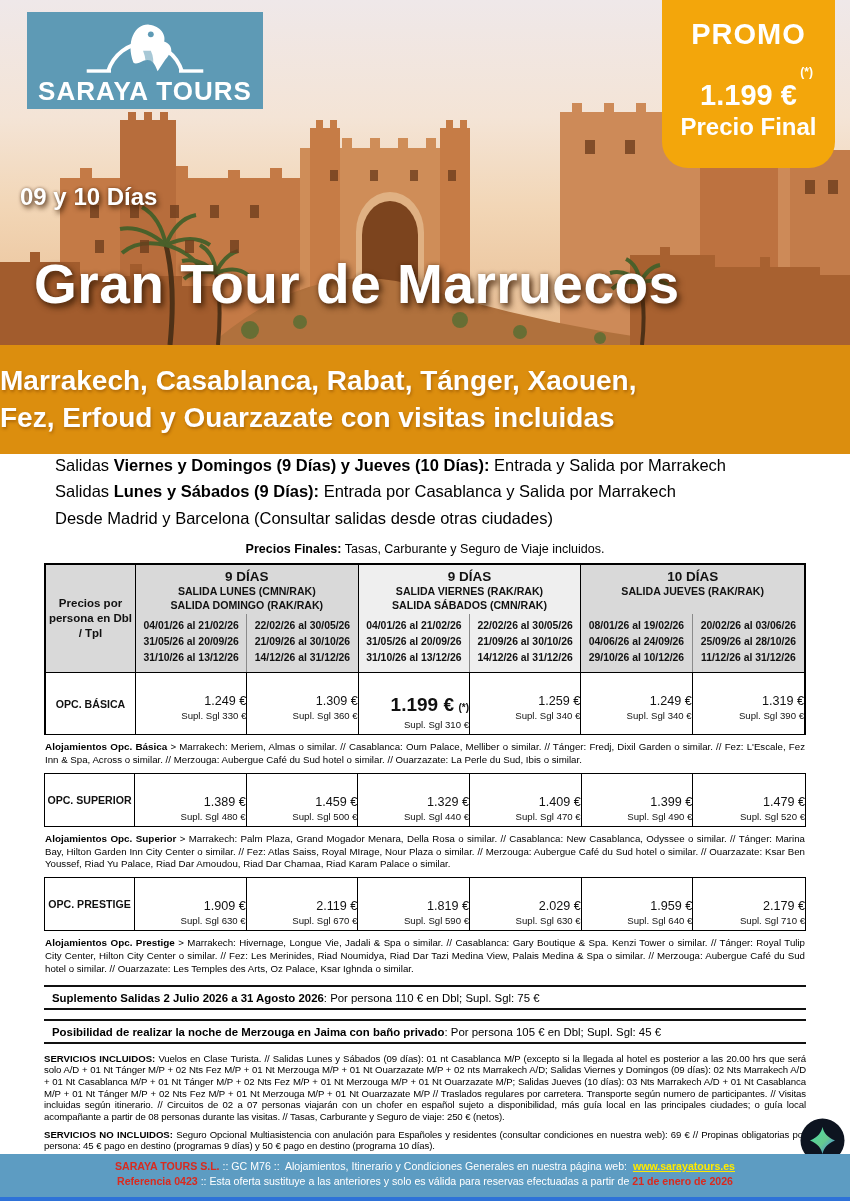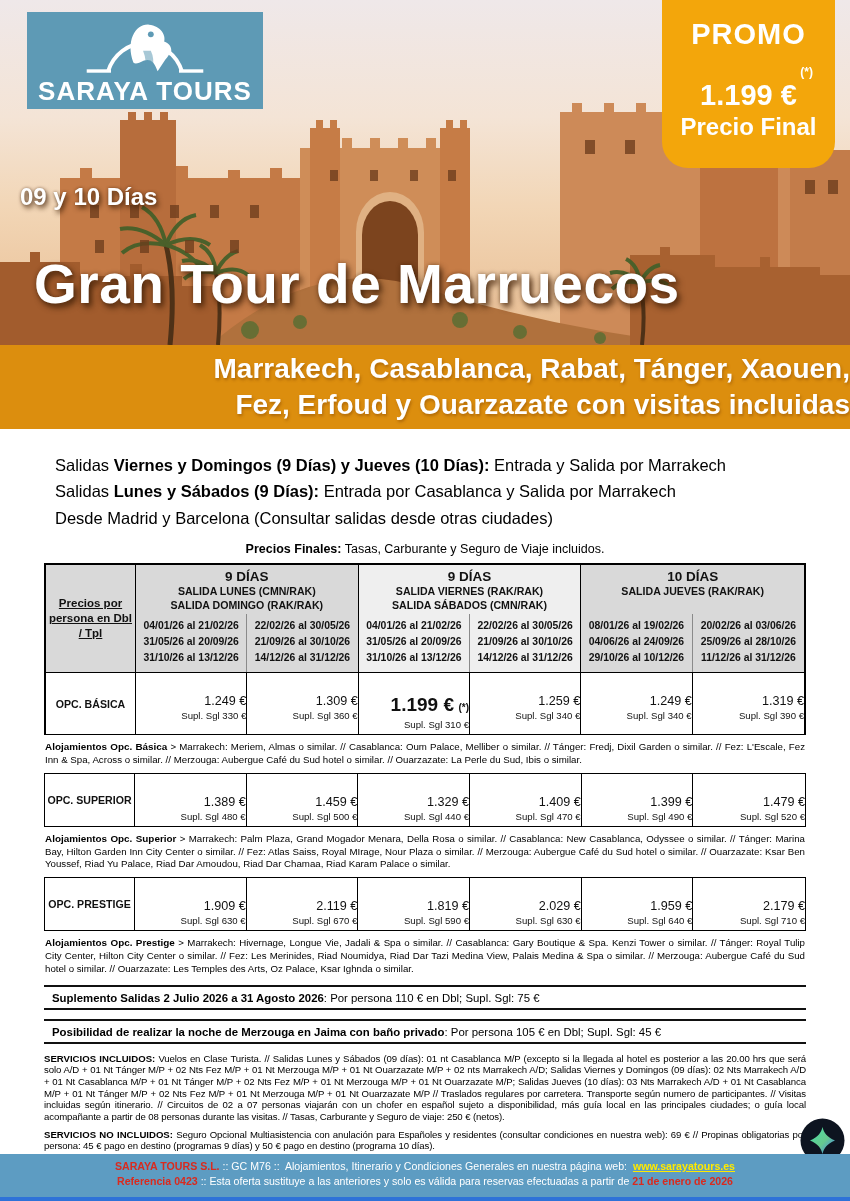--- a/index.html
+++ b/index.html
@@ -21,38 +21,38 @@
   .promo-mark  { font-size:12px; font-weight:bold; text-align:right; padding-right:22px; margin-top:14px; }
   .promo-price { font-size:29px; font-weight:bold; margin-top:0px; }
   .promo-final { font-size:24px; font-weight:bold; margin-top:1px; }
 
   .hero-days  { position:absolute; top:183px; left:20px; color:#fff; font-size:24px; font-weight:bold;
                 text-shadow:2px 3px 5px rgba(66,33,8,.85), 0 0 3px rgba(66,33,8,.5); }
   .hero-title { position:absolute; top:252px; left:34px; color:#fff; font-size:55px; font-weight:bold;
                 text-shadow:3px 4px 6px rgba(66,33,8,.85), 0 0 4px rgba(66,33,8,.5); letter-spacing:.5px; }
 
   
-  .banner { position:absolute; top:345px; left:0; width:850px; height:84px; background:#dc8e0e;
-            display:flex; flex-direction:column; align-items:flex-end; justify-content:center; gap:2px; }
+  .banner { position:absolute; top:345px; left:0; width:850px; height:109px; background:#dc8e0e;
+            display:flex; flex-direction:column; align-items:flex-start; justify-content:center; gap:2px; }
   .banner div { color:#fff; font-size:28px; font-weight:bold; line-height:1.22;
                 text-shadow:1px 2px 3px rgba(120,60,0,.45); }
 
   
   .content { position:absolute; top:438px; left:0; width:850px; color:#111; }
   .validity { text-align:center; font-size:21px; font-weight:bold; margin-top:14px; color:#000; }
   .departures { margin:14px 0 0 55px; font-size:16.5px; line-height:1.6; color:#000; }
   .finals { text-align:center; font-size:12.5px; margin-top:11px; color:#000; }
 
   
   .tablewrap { margin:7px 44px 0 44px; }
   .tbl-head { display:grid; grid-template-columns:90px repeat(6,1fr); grid-template-rows:auto auto;
               border:2px solid #000; border-bottom:1.5px solid #000; }
   .corner { grid-row:1/3; grid-column:1; background:#d9d9d9; border-right:1.5px solid #000;
             display:flex; align-items:center; justify-content:center; text-align:center;
-            font-weight:bold; font-size:11.5px; line-height:1.3; padding:2px;text-decoration:underline; }
+            font-weight:bold; font-size:11.5px; line-height:1.3; padding:2px; }
   .grp { grid-row:1; grid-column:span 2; text-align:center; padding:4px 2px 1px; }
   .grp .gt { font-size:13.5px; font-weight:bold; }
   .grp .gs { font-size:10.6px; font-weight:bold; line-height:1.35; }
   .sep-r { border-right:1.5px solid #000; }
   .bg-g { background:#d9d9d9; } .bg-w { background:#efefef; }
   .dt { grid-row:2; text-align:center; font-size:10.4px; font-weight:bold; line-height:1.55;
         white-space:pre-line; padding:4px 1px 6px; }
   .dt.lt { border-right:1px solid #8a8a8a; }
 
   .prow { display:grid; grid-template-columns:90px repeat(6,1fr); border:1.5px solid #000; }

